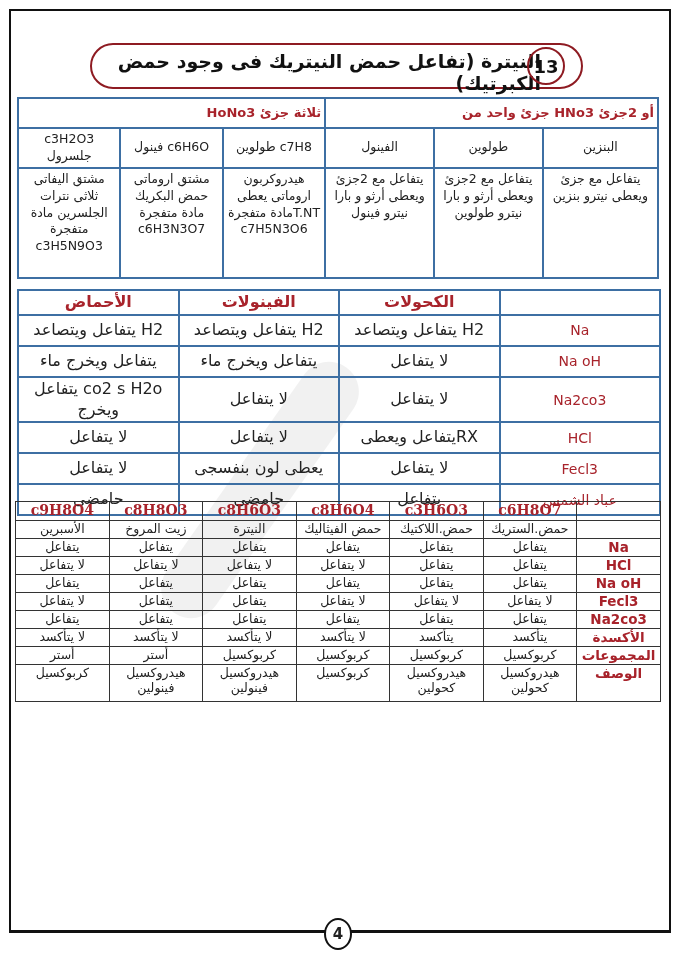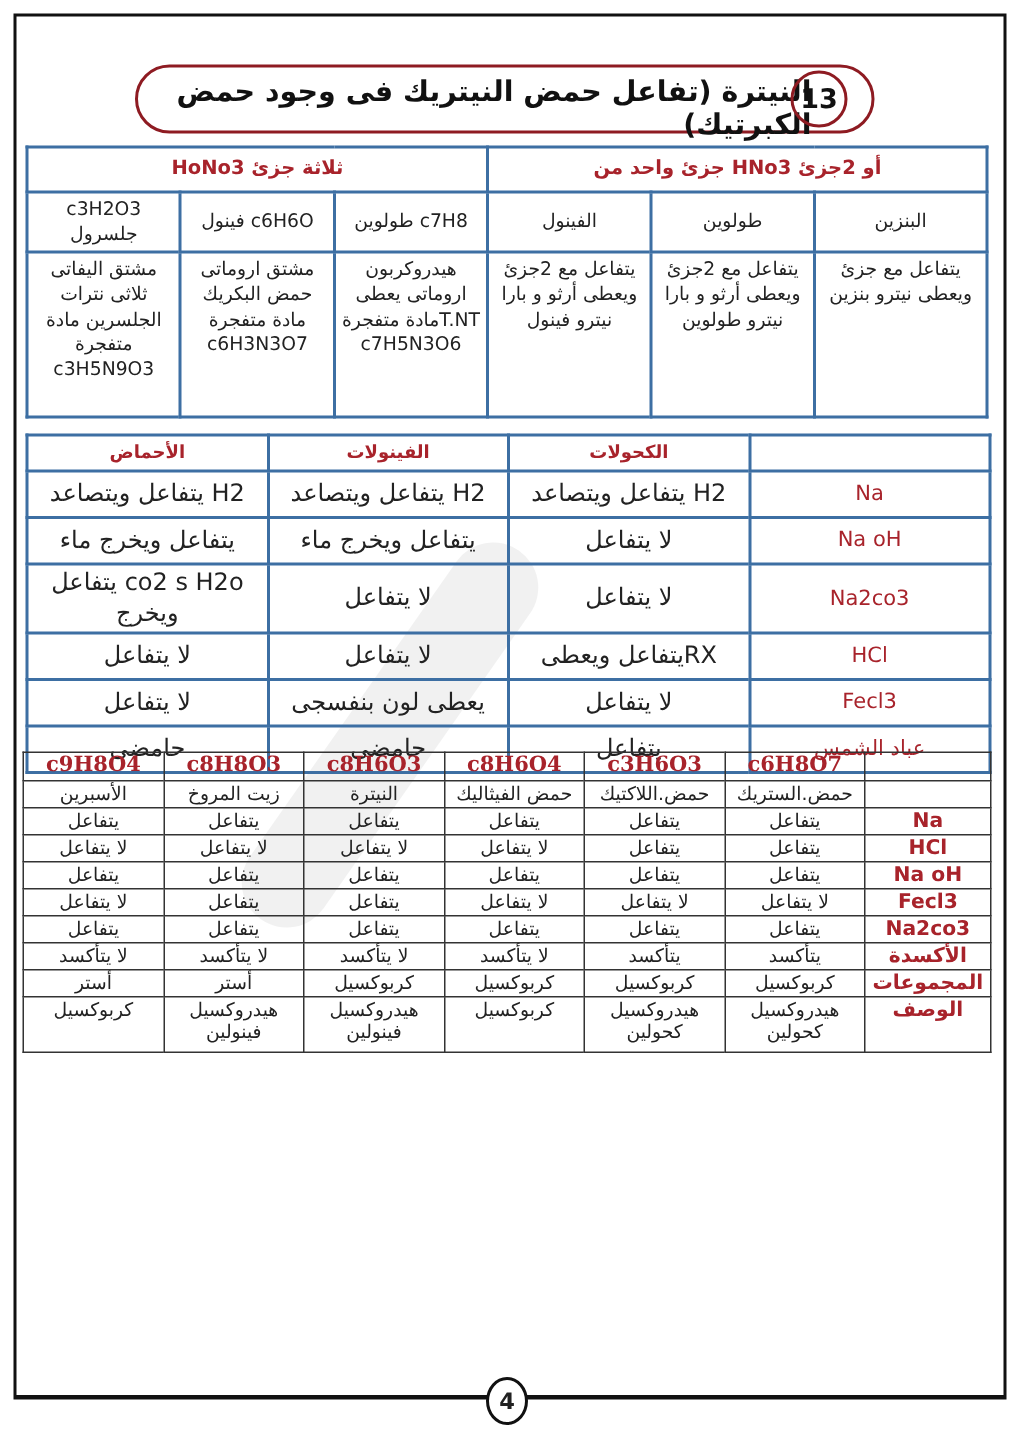--- a/index.html
+++ b/index.html
@@ -4,26 +4,26 @@
 <style>
   html, body { margin:0; padding:0; background:#ffffff; }
   body { width:679px; height:960px; position:relative; overflow:hidden; font-family:"DejaVu Sans", sans-serif; color:#222; }
   .page-frame { position:absolute; left:9px; top:9px; width:662px; height:924px; border:2px solid #111; border-bottom-width:3px; box-sizing:border-box; background:#fff; }
   .title-pill { position:absolute; left:90px; top:43px; width:493px; height:46px; border:2px solid #8e1b22; border-radius:23px; box-sizing:border-box; display:flex; align-items:center; justify-content:center; direction:rtl; background:#fff; }
   .title-num { position:absolute; right:16px; top:2px; width:38px; height:38px; border:2px solid #8e1b22; border-radius:50%; box-sizing:border-box; display:flex; align-items:center; justify-content:center; font-weight:bold; font-size:18px; color:#111; }
   .title-text { font-weight:bold; font-size:19px; color:#111; margin-right:40px; direction:rtl;margin-top:12px; }
   table { border-collapse:collapse; position:absolute; direction:rtl; table-layout:fixed; }
   .t1 { left:17px; top:97px; width:642px; }
   .t1 td, .t1 th { border:2px solid #3d6fa3; font-size:12.5px; text-align:center; padding:2px 3px; vertical-align:top; line-height:1.35; }
-  .t1 .hdr { color:#a8232b; font-weight:bold; font-size:13px; height:24px; vertical-align:middle; }
+  .t1 .hdr { color:#a8232b; font-weight:bold; font-size:13px; height:24px; vertical-align:middle;text-align:right; }
   .t1 .sub { height:21px; vertical-align:middle; }
   .t1 .body-cell { height:104px; }
   .t2 { left:17px; top:289px; width:644px; }
   .t2 td { border:2px solid #3d6fa3; font-size:16px; text-align:center; padding:1px 3px; height:20px; line-height:1.3; }
-  .t2 .hdr { color:#a8232b; font-weight:bold; font-size:12px; }
+  .t2 .hdr { color:#a8232b; font-weight:bold; font-size:16px; }
   .t2 .rlabel { color:#a8232b; font-size:14px; }
   .t2 .tall td { height:27px; }
   .t3 { left:15px; top:501px; width:646px; }
   .t3 td { border:1.5px solid #333; font-size:12.5px; text-align:center; padding:0 2px; height:17px; line-height:1.25; }
   .t3 .formula { color:#a8232b; font-weight:bold; font-size:14px; font-family:"DejaVu Serif", serif;text-align:center; }
   .t3 .rlabel { color:#a8232b; font-weight:bold; font-size:13.5px; }
   .t3 .lastrow td { height:36px; vertical-align:top; }
   .page-num { position:absolute; left:324px; top:918px; width:28px; height:32px; border:2px solid #111; border-radius:50%; background:#fff; display:flex; align-items:center; justify-content:center; font-weight:bold; font-size:15px; box-sizing:border-box; }
   .watermark { position:absolute; left:110px; top:460px; width:300px; height:60px; transform:rotate(-55deg); background:rgba(200,200,200,0.25); border-radius:30px; pointer-events:none; }
 </style>

